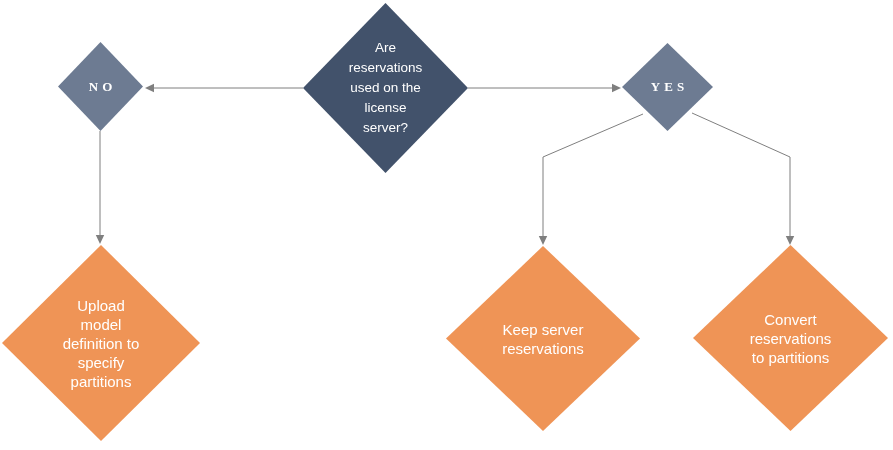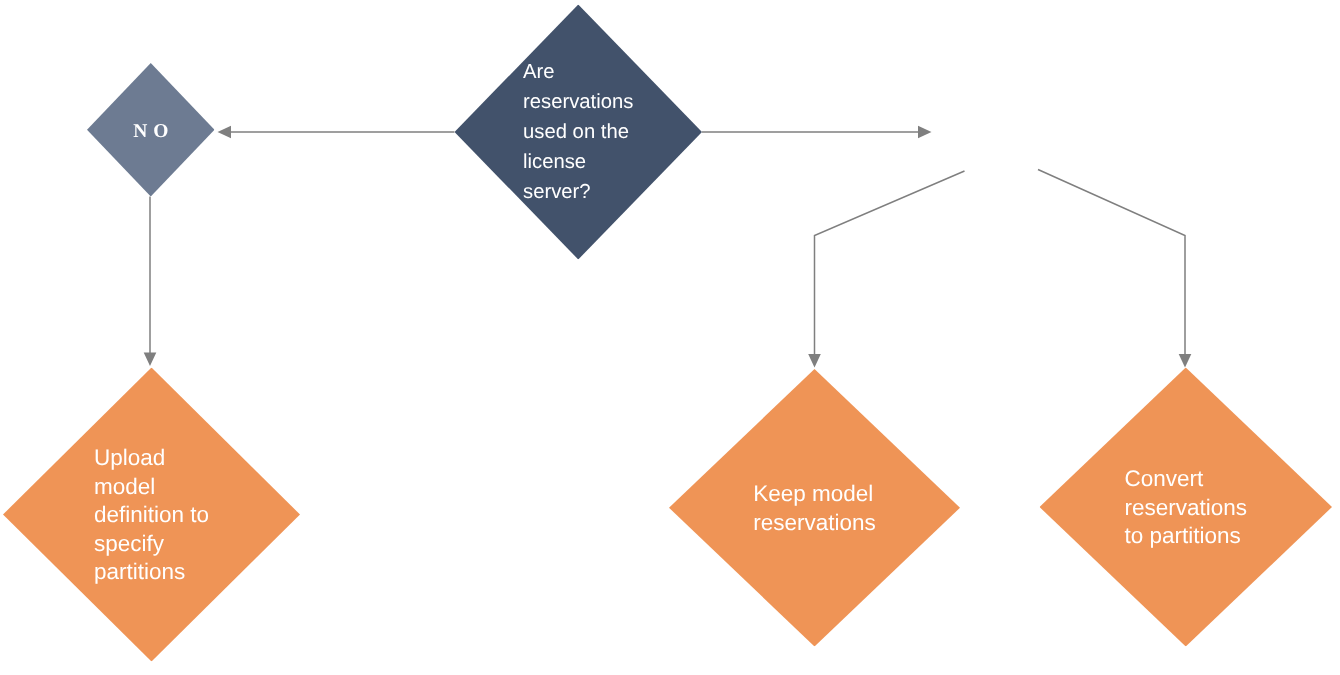--- a/index.html
+++ b/index.html
@@ -22,20 +22,21 @@
   .connector-path{stroke:var(--color-line);stroke-width:1;fill:none;}
   .connector-arrowhead{fill:var(--color-line);stroke:none;}
   .node{
     position:absolute;
     display:flex;align-items:center;justify-content:center;
     clip-path:polygon(50% 0,100% 50%,50% 100%,0 50%);
     box-sizing:border-box;
   }
   .node .label{
     color:var(--color-text);
+    text-align:center;
     white-space:pre-line;
   }
   .node-decision{background:var(--color-decision);}
   .node-branch{background:var(--color-branch);}
   .node-action{background:var(--color-action);}
   .node-decision .label{font-size:13.5px;line-height:20px;}
   .node-branch .label{font-size:13px;font-weight:700;letter-spacing:4px;padding-left:4px;font-family:Liberation Serif, serif;}
   .node-action .label{font-size:15px;line-height:19px;}
   #node-root{left:303px;top:3px;width:165px;height:170px;}
   #node-no{left:58px;top:42px;width:85px;height:89px;}
@@ -77,31 +78,34 @@
 reservations
 used on the
 license
 server?</span>
   </div>
 
   <div class="node node-branch" id="node-no">
     <span class="label">NO</span>
   </div>
 
+  <div class="node node-branch" id="node-yes">
+    <span class="label">YES</span>
+  </div>
 
   <div class="node node-action" id="node-upload">
     <span class="label">Upload
 model
 definition to
 specify
 partitions</span>
   </div>
 
   <div class="node node-action" id="node-keep">
-    <span class="label">Keep model
+    <span class="label">Keep server
 reservations</span>
   </div>
 
   <div class="node node-action" id="node-convert">
     <span class="label">Convert
 reservations
 to partitions</span>
   </div>
 
 </div>

